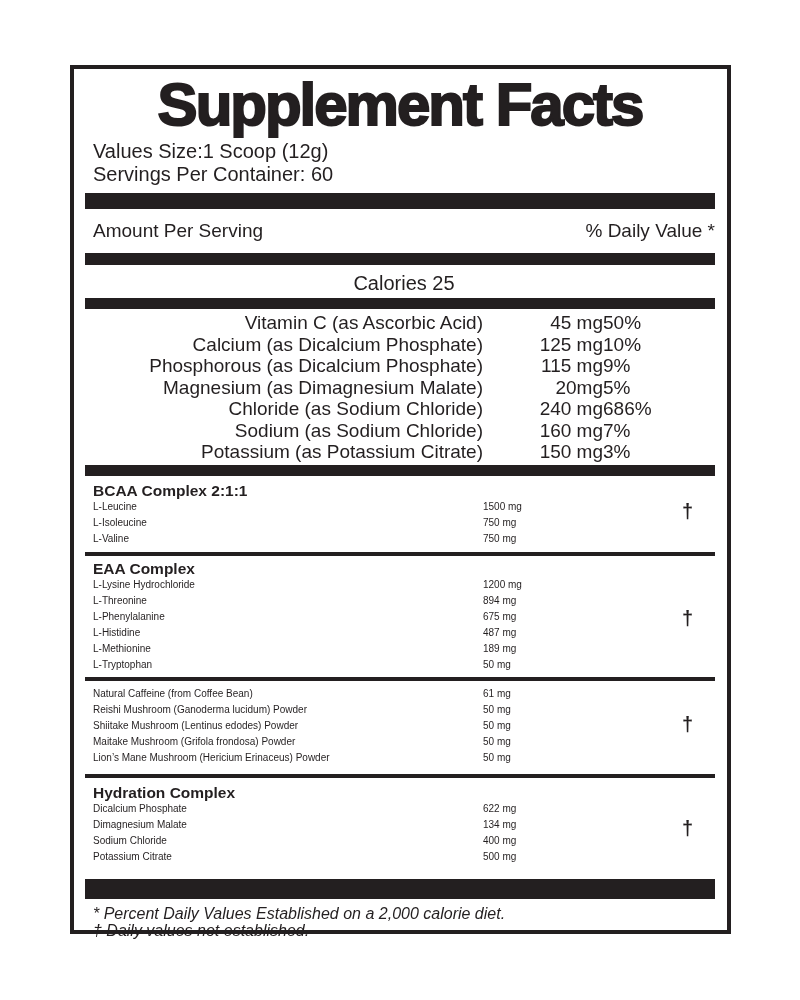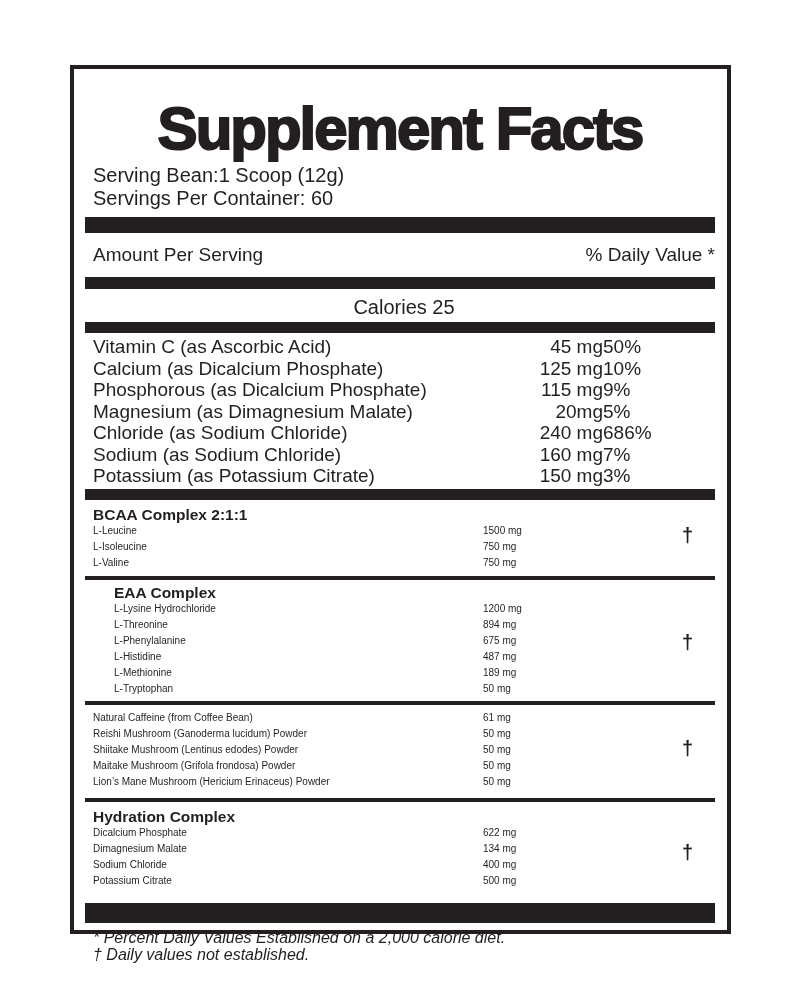--- a/index.html
+++ b/index.html
@@ -8,44 +8,44 @@
     font-family:"Liberation Sans","DejaVu Sans",sans-serif;
     color:#231f20;position:relative;
   }
   .label{
     position:absolute;left:70px;top:65px;width:661px;height:869px;
     border:4px solid #231f20;box-sizing:border-box;background:#ffffff;
   }
   .inner{padding:0 12px 0 11px;}
   .title{
     text-align:center;font-size:60px;font-weight:bold;letter-spacing:-2px;
-    line-height:71px;height:71px;white-space:nowrap;margin-top:24px;
+    line-height:71px;height:71px;white-space:nowrap;
     -webkit-text-stroke:2px #231f20;
   }
   .serving{font-size:20px;line-height:23px;padding-left:8px;height:46px;}
   .bar{background:#231f20;}
   .b16{height:16px;margin-top:7px;}
   .b12{height:12px;}
   .b11{height:11px;}
   .b11m{height:11px;margin-top:2px;}
   .b20{height:20px;margin-top:14px;}
   .hr4{height:4px;background:#231f20;}
   .aps{
     display:flex;justify-content:space-between;align-items:center;
     height:44px;font-size:19px;padding-left:8px;
   }
   .cal{font-size:20px;padding:7px 0 0 8px;height:26px;text-align:center;}
   .vit{padding-top:3px;}
   .vrow{display:grid;grid-template-columns:1fr 120px 112px;font-size:19px;line-height:21.5px;}
-  .vrow .n{padding-left:8px;}
+  .vrow .n{padding-left:8px;text-align:right;}
   .vrow .a{text-align:right;}
   .vrow .d{text-align:left;padding-right:8px;}
   .section{position:relative;}
   .s1{padding:6px 0 5px;}
-  .s2{padding:4px 0 4px;margin-left:21px;}
+  .s2{padding:4px 0 4px;}
   .s3{padding:5px 0 8px;}
   .s4{padding:6px 0 0;}
   .shead{font-size:15.5px;font-weight:bold;line-height:17px;padding-left:8px;}
   .srow{display:grid;grid-template-columns:1fr 120px 112px;font-size:10px;line-height:16px;}
   .srow .n{padding-left:8px;}
   .srow .a{text-align:left;}
   .dag{position:absolute;right:22px;font-size:20px;font-weight:bold;line-height:20px;}
   .s1 .dag{top:25px;}
   .s2 .dag{top:52px;}
   .s3 .dag{top:33px;}
@@ -53,21 +53,21 @@
   .foot{font-size:16px;line-height:17.5px;padding:6px 0 0 8px;font-style:italic;}
 </style>
 </head>
 <body>
 
 <div class="label">
   <div class="inner">
     <div class="title">Supplement Facts</div>
 
     <div class="serving">
-      <div>Serving Bean:1 Scoop (12g)</div>
+      <div>Values Size:1 Scoop (12g)</div>
       <div>Servings Per Container: 60</div>
     </div>
 
     <div class="bar b16"></div>
 
     <div class="aps">
       <span>Amount Per Serving</span>
       <span>% Daily Value *</span>
     </div>
 

